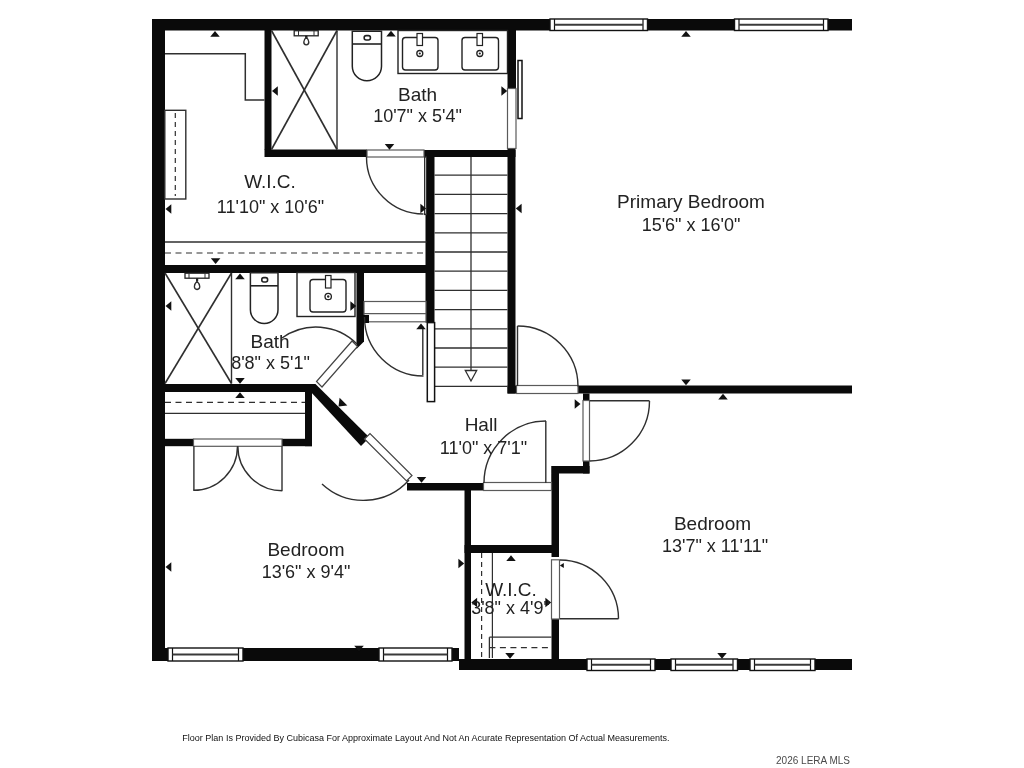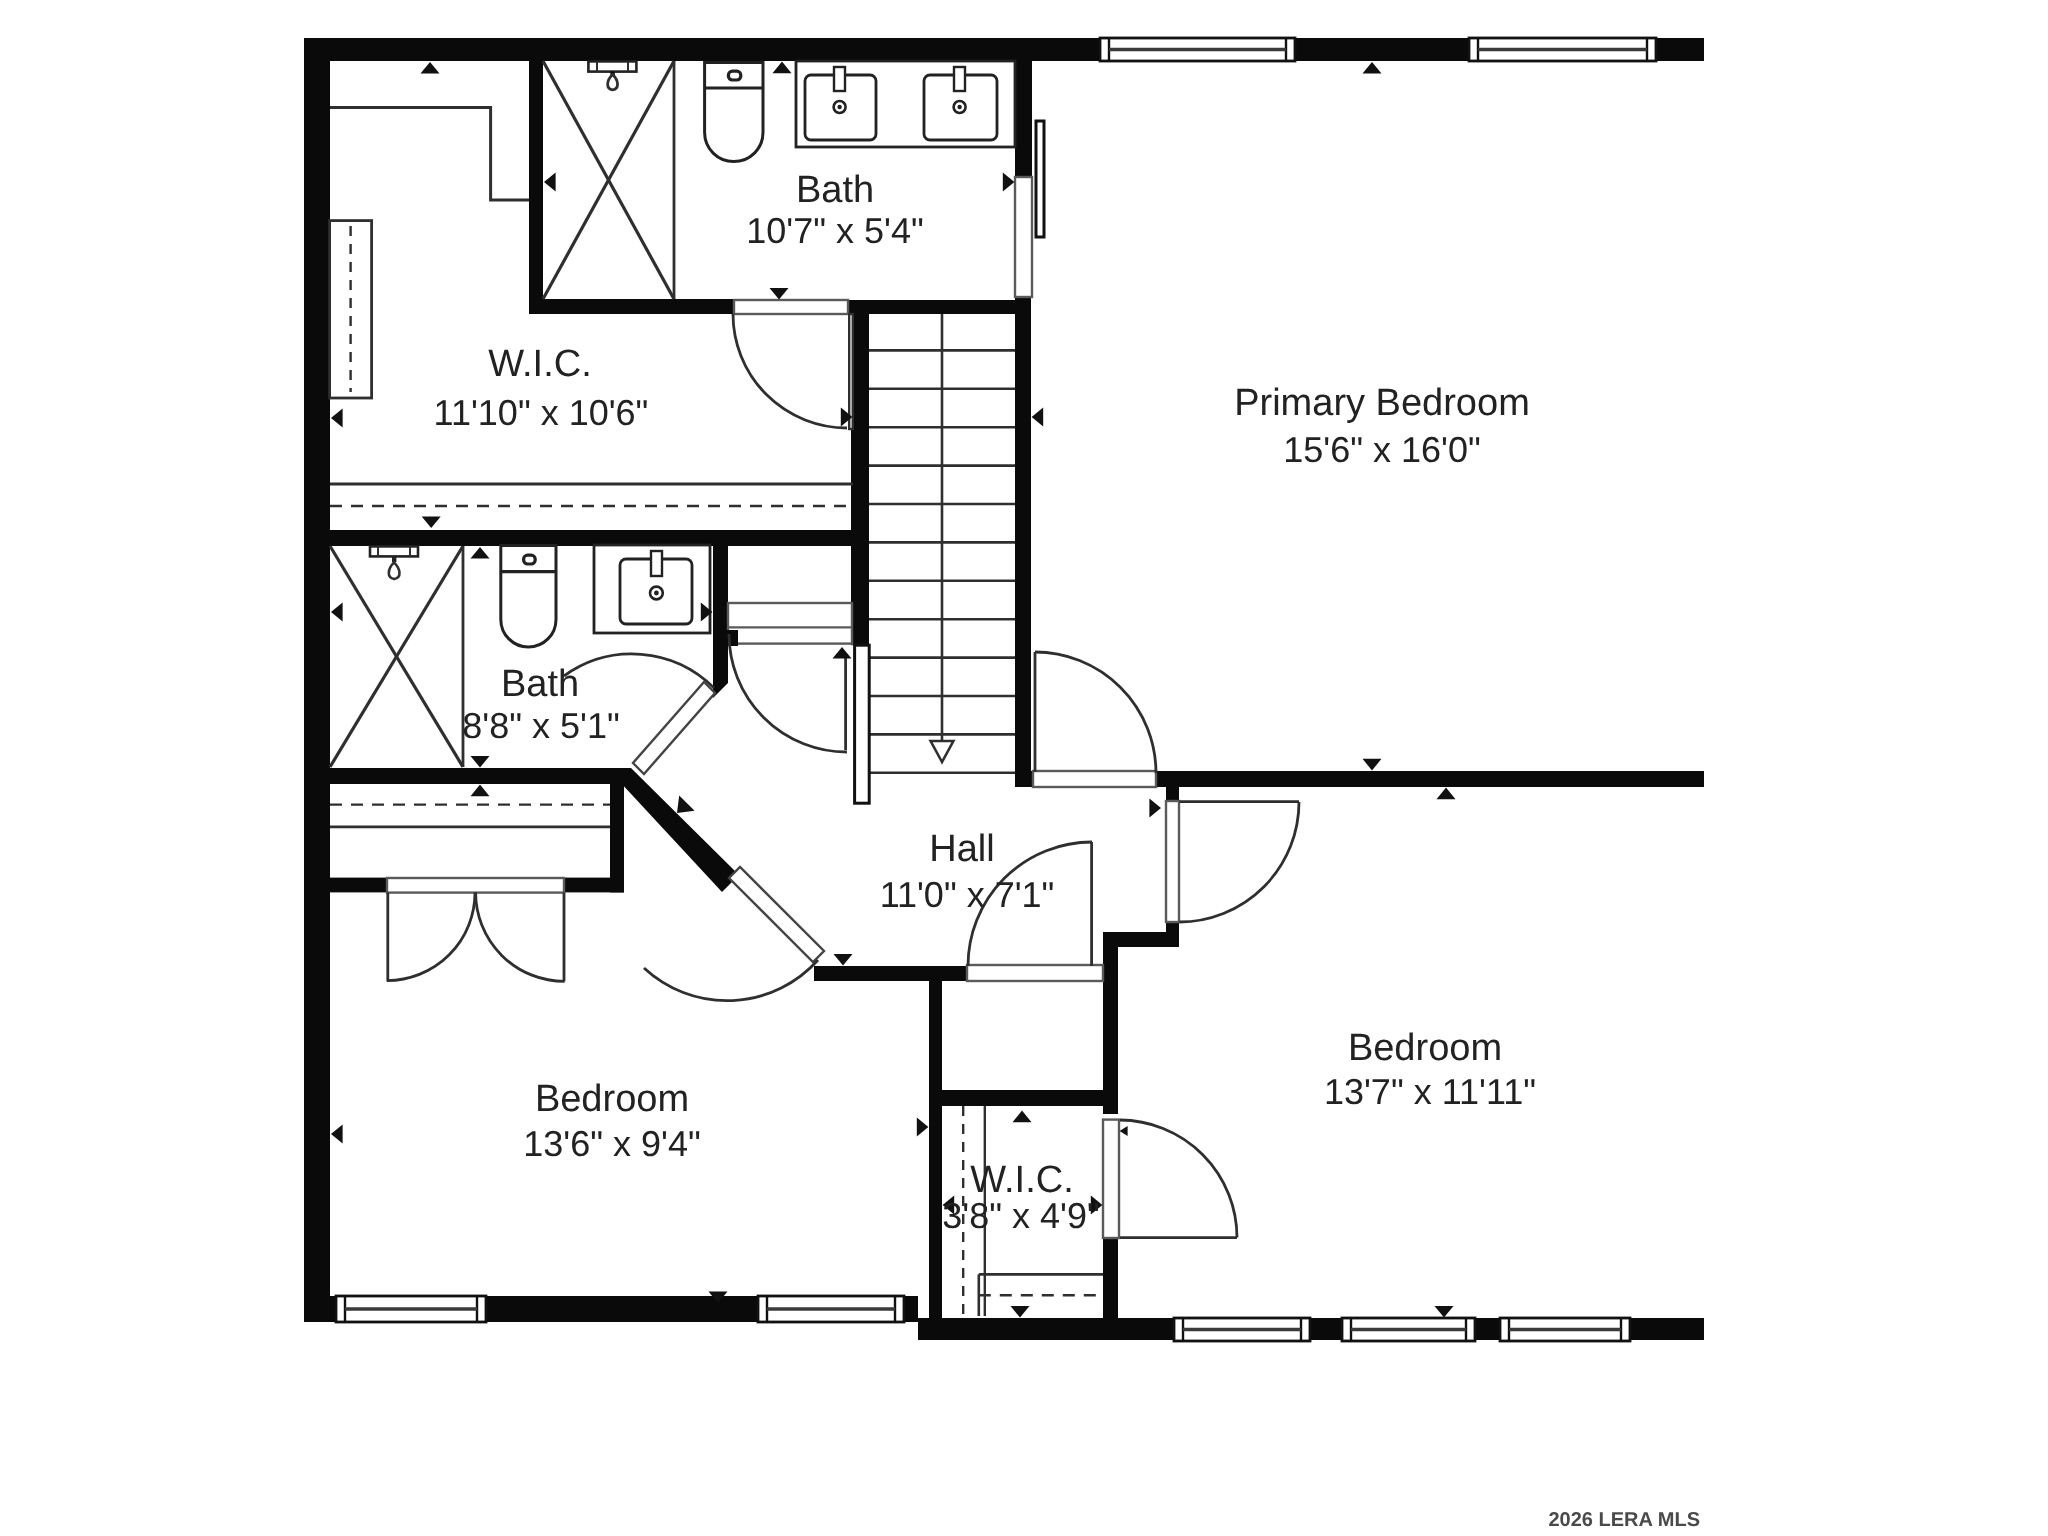--- a/index.html
+++ b/index.html
@@ -2,21 +2,21 @@
 <html><head>
 <meta charset="utf-8">
 <style>
   html,body{margin:0;padding:0;background:#ffffff;}
   .page{position:relative;filter:grayscale(1);width:852px;height:768px;background:#ffffff;overflow:hidden;
         font-family:"Liberation Sans", sans-serif;}
   .room{fill:#222222;font-family:"Liberation Sans", sans-serif;}
   .nm{font-size:19px;}
   .dim{font-size:18px;}
   .footer{position:absolute;width:100%;text-align:center;top:733px;font-size:9px;color:#111111;}
-  .mls{position:absolute;right:2px;top:755px;font-size:10px;font-weight:bold;color:#4a4a4a;
+  .mls{position:absolute;right:2px;top:755px;font-size:10px;font-weight:normal;color:#4a4a4a;
        text-shadow:-1px -1px 0 #ffffff,1px -1px 0 #ffffff,-1px 1px 0 #ffffff,1px 1px 0 #ffffff;margin-left:12px;}
 </style>
 </head>
 <body>
 <div class="page">
 <svg width="1024" height="768" viewBox="0 0 1024 768">
 
 <rect x="0" y="0" width="1024" height="768" fill="#ffffff"></rect>
 
 <rect x="152" y="19" width="720" height="11.5" fill="#0a0a0a"></rect>
@@ -318,15 +318,16 @@
 <text x="306" y="555.5" class="room nm" text-anchor="middle">Bedroom</text>
 <text x="306" y="578" class="room dim" text-anchor="middle">13'6" x 9'4"</text>
 
 <text x="712.5" y="530" class="room nm" text-anchor="middle">Bedroom</text>
 <text x="715" y="552" class="room dim" text-anchor="middle">13'7" x 11'11"</text>
 
 <text x="511" y="596" class="room nm" text-anchor="middle">W.I.C.</text>
 <text x="510.5" y="614" class="room dim" text-anchor="middle">3'8" x 4'9"</text>
 </svg>
 
+<div class="footer">Floor Plan Is Provided By Cubicasa For Approximate Layout And Not An Acurate Representation Of Actual Measurements.</div>
 
 <div class="mls">2026 LERA MLS</div>
 </div>
 
 </body></html>

